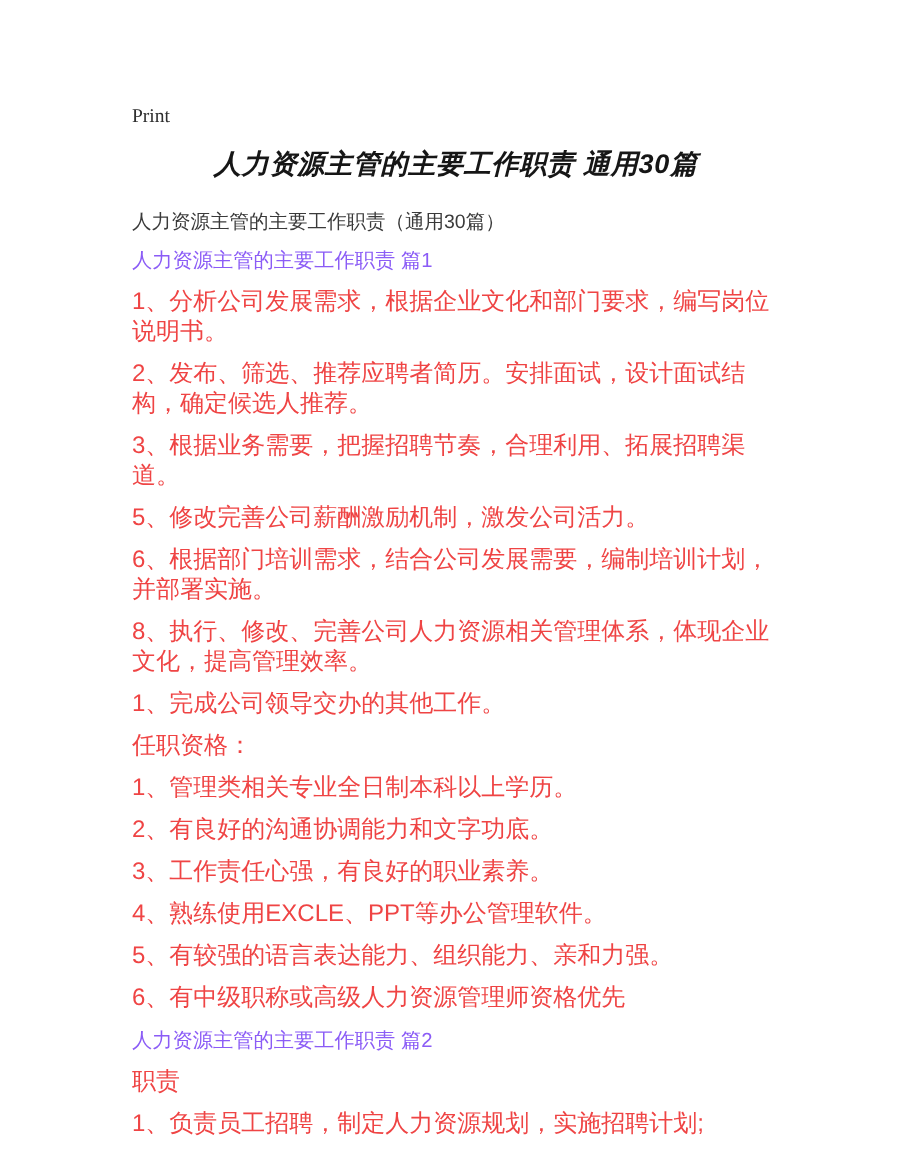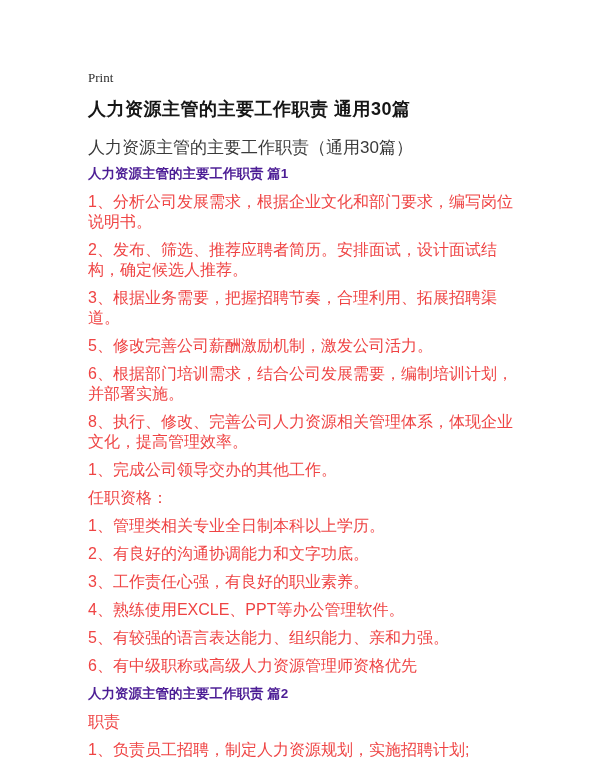--- a/index.html
+++ b/index.html
@@ -25,35 +25,36 @@
     line-height: 16px;
     color: #2e2e2e;
     margin: 0 0 0 0;
     display: inline-block;
     cursor: pointer;
   }
   .doc-title {
     font-size: 18px;
     font-weight: bold;
     color: #161616;
-    text-align: left;
+    text-align: center;
     line-height: 26px;
     margin: 10px 0 16px 0;
     letter-spacing: 0.5px;
+    font-style: italic;
   }
   .subtitle {
-    font-size: 17px;
+    font-size: 13px;
     line-height: 20px;
     color: #3a3a3a;
     margin: 0 0 6px 0;
   }
   .section-heading {
     font-size: 13.5px;
-    font-weight: bold;
-    color: #4c1d95;
+    font-weight: normal;
+    color: #8b5cf6;
     line-height: 20px;
     margin: 0 0 8px 0;
   }
   .body-line {
     font-size: 16px;
     line-height: 20px;
     color: #ef4444;
     margin: 0 0 8px 0;
   }
 </style>

